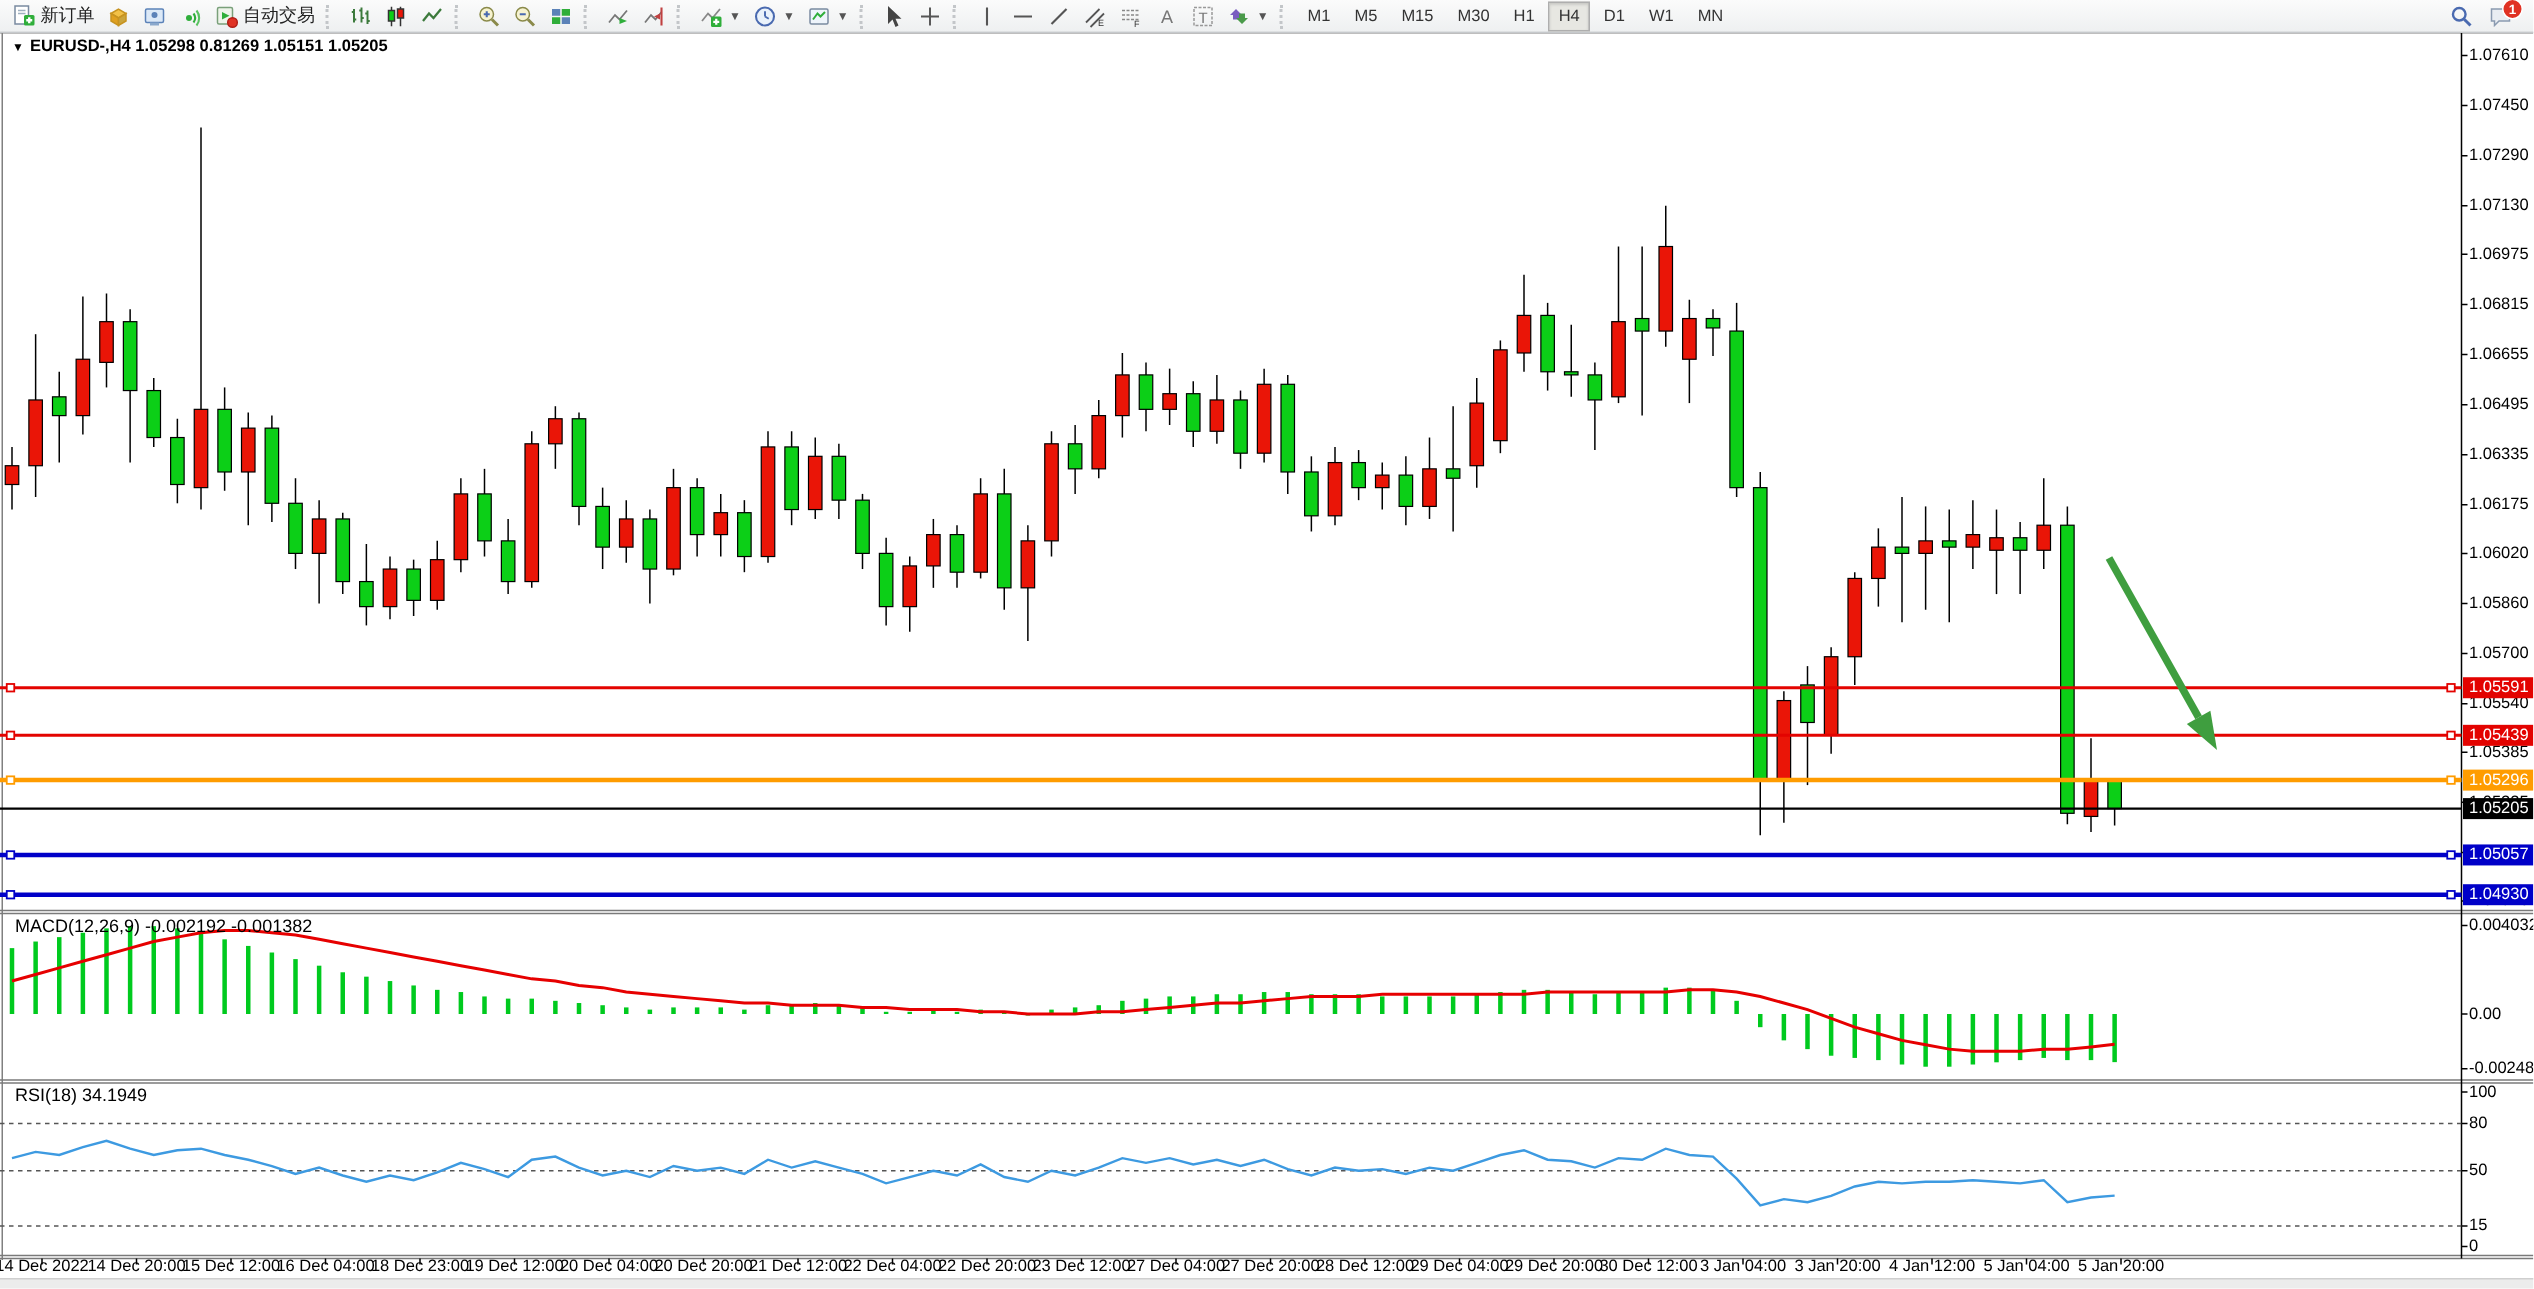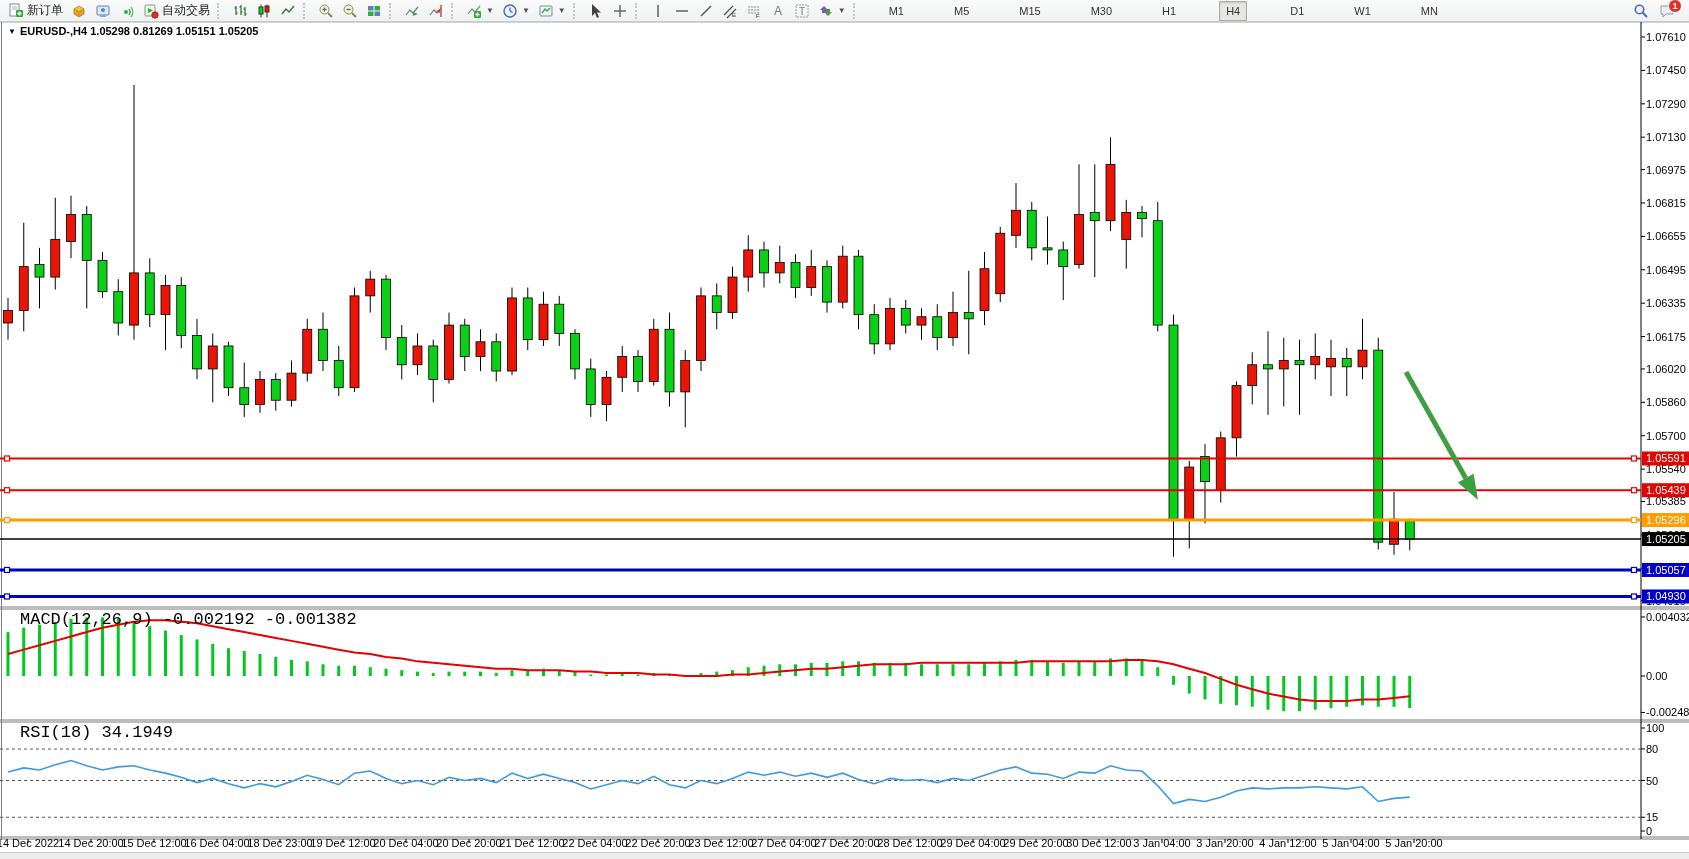--- a/index.html
+++ b/index.html
@@ -7,32 +7,32 @@
   #stage{position:relative;width:1689px;height:859px;background:#fff;}
   
   #toolbar{position:absolute;left:0;top:0;width:1689px;height:22px;
     background:linear-gradient(#fbfbfb,#eef0f1);border-bottom:1px solid #c6c9cc;
     display:flex;align-items:center;box-sizing:border-box;padding:0 4px;z-index:5;}
   .tbtn{height:20px;display:flex;align-items:center;gap:3px;padding:4px 3px;border:1px solid transparent;
     border-radius:2px;font-size:12px;color:#222;cursor:default;justify-content:center;}
   .caret{font-size:8px;color:#555;margin-left:1px;}
   .sep{width:6px;height:16px;margin:0 3px;border-left:2px dotted #c3c6c9;}
   .tf-btn{height:18px;padding:0 6px;font-size:11px;color:#333;display:flex;align-items:center;
-    border:1px solid transparent;margin:0 18px;}
+    border:1px solid transparent;margin:0 1px;}
   .tf-btn.active{background:#e7e7e2;border:1px solid #aeaeae;box-shadow:inset 0 1px 2px rgba(0,0,0,.15);}
   #right-cluster{margin-left:auto;display:flex;align-items:center;gap:10px;margin-right:10px;}
   .badge{position:absolute;top:-4px;right:-7px;background:#e03224;color:#fff;font-size:9px;
     min-width:12px;height:12px;border-radius:7px;display:flex;align-items:center;justify-content:center;
     font-weight:bold;border:1px solid #fff;}
   .icon16{width:16px;height:16px;display:block;}
   
   #symbol-info{position:absolute;left:8px;top:25px;font-size:11px;font-weight:bold;color:#000;z-index:4;
     display:flex;align-items:center;gap:4px;}
   #symbol-info .tri{font-size:8px;color:#000;}
-  .ind-label{position:absolute;left:20px;font-size:17px;color:#000;z-index:4;font-family:Liberation Mono, monospace;}
+  .ind-label{position:absolute;left:10px;font-size:12px;color:#000;z-index:4;}
   #macd-label{top:610px;}
   #rsi-label{top:723px;}
   #chart{position:absolute;left:0;top:0;z-index:1;}
   #bottom-strip{position:absolute;left:0;top:852px;width:1689px;height:7px;background:#ececec;
     border-top:1px solid #cfcfcf;z-index:2;}
   svg text{font-family:"Liberation Sans","DejaVu Sans",sans-serif;}
 </style>
 </head>
 <body>
 

